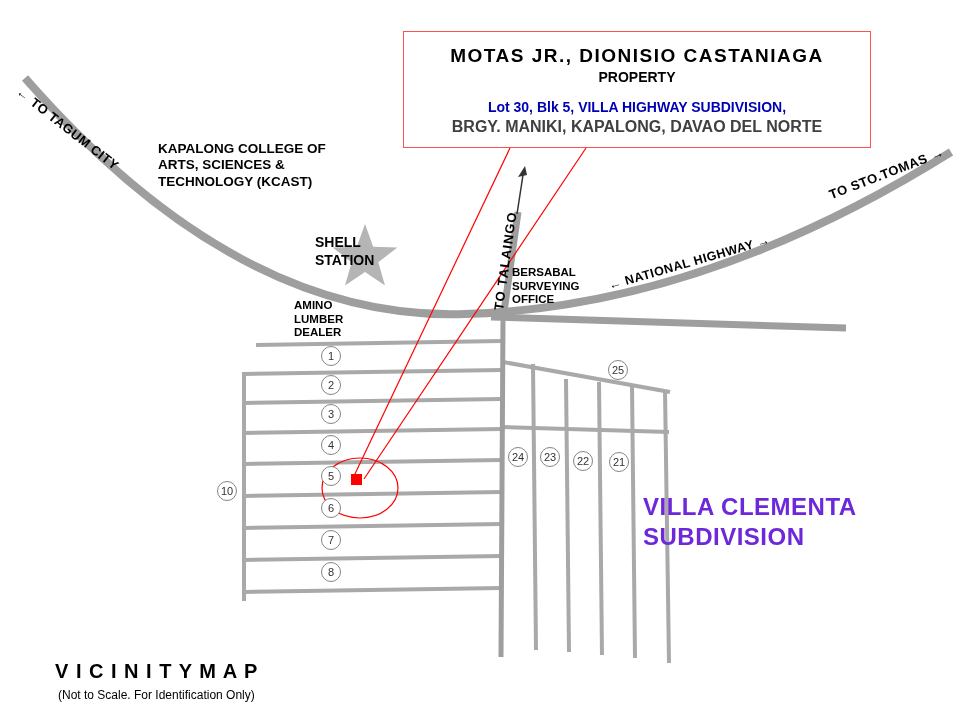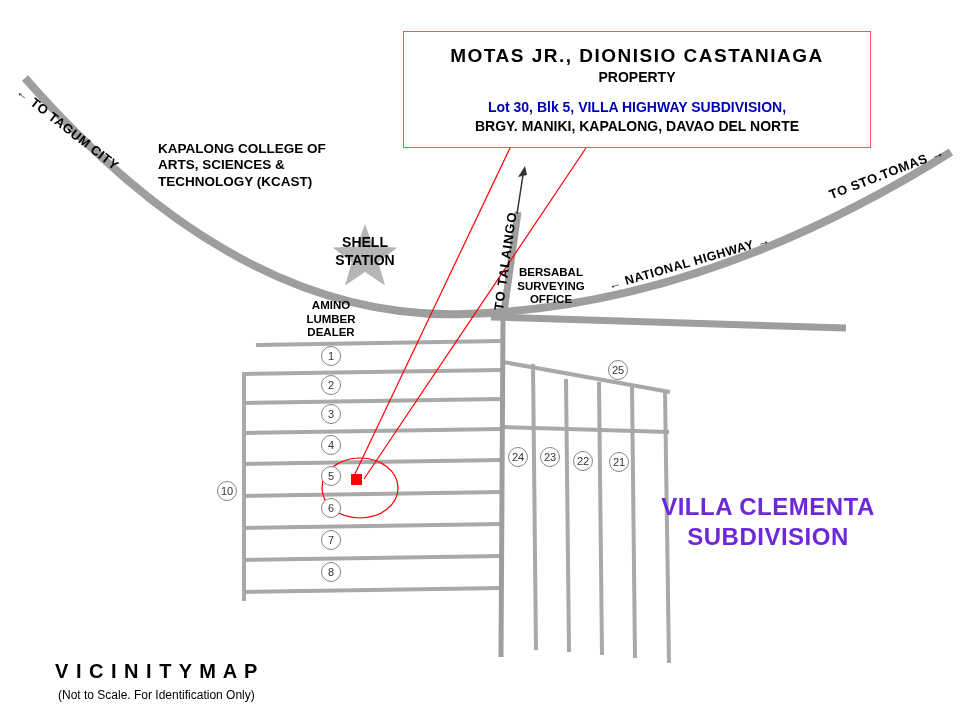--- a/index.html
+++ b/index.html
@@ -2,30 +2,30 @@
 <html><head>
 <meta charset="utf-8">
 <style>
   * { margin:0; padding:0; box-sizing:border-box; }
   html,body { width:960px; height:720px; }
   body { background:#ffffff; font-family:"Liberation Sans", sans-serif; position:relative; overflow:hidden; }
   #stage { position:absolute; left:13px; top:0; width:960px; height:720px; }
   svg.map { position:absolute; left:0; top:0; z-index:0; }
   .lbl { position:absolute; font-weight:bold; color:#000; white-space:pre-line; z-index:2; }
   .rot { white-space:nowrap; transform-origin:left top; }
-  .center { text-align:center; }
+  .center { text-align:left; }
   .circle { position:absolute; width:20px; height:20px; border:1px solid #858585; border-radius:50%;
             background:#fff; display:flex; align-items:center; justify-content:center;
             font-size:11px; color:#333; z-index:2; }
   #titlebox { position:absolute; left:390px; top:31px; width:468px; height:117px;
               border:1px solid #ff5050; background:#fff; text-align:center; z-index:2; }
   #titlebox .owner { font-size:19px; font-weight:bold; letter-spacing:1.5px; margin-top:13px; }
   #titlebox .prop  { font-size:14px; font-weight:bold; margin-top:2px; }
   #titlebox .lot   { font-size:14px; font-weight:bold; margin-top:14px; color:#0000b4; }
-  #titlebox .brgy  { font-size:14px; font-weight:bold; margin-top:3px; color:#000000; }
+  #titlebox .brgy  { font-size:16px; font-weight:bold; margin-top:3px; color:#404040; }
   .subname { color:#6d28d9; font-size:24px; line-height:1.25; letter-spacing:0.5px; }
   .footer-sub { font-weight:normal; }
 </style>
 </head>
 <body>
 
 <div id="stage">
 
   <svg class="map" width="960" height="720" viewBox="0 0 960 720">
 

